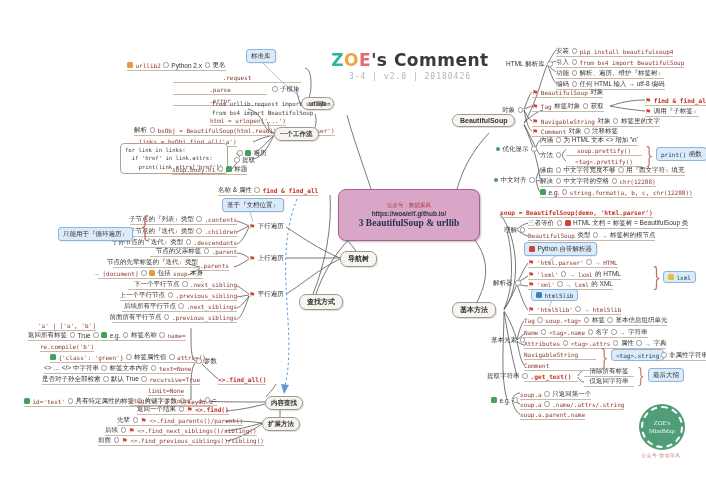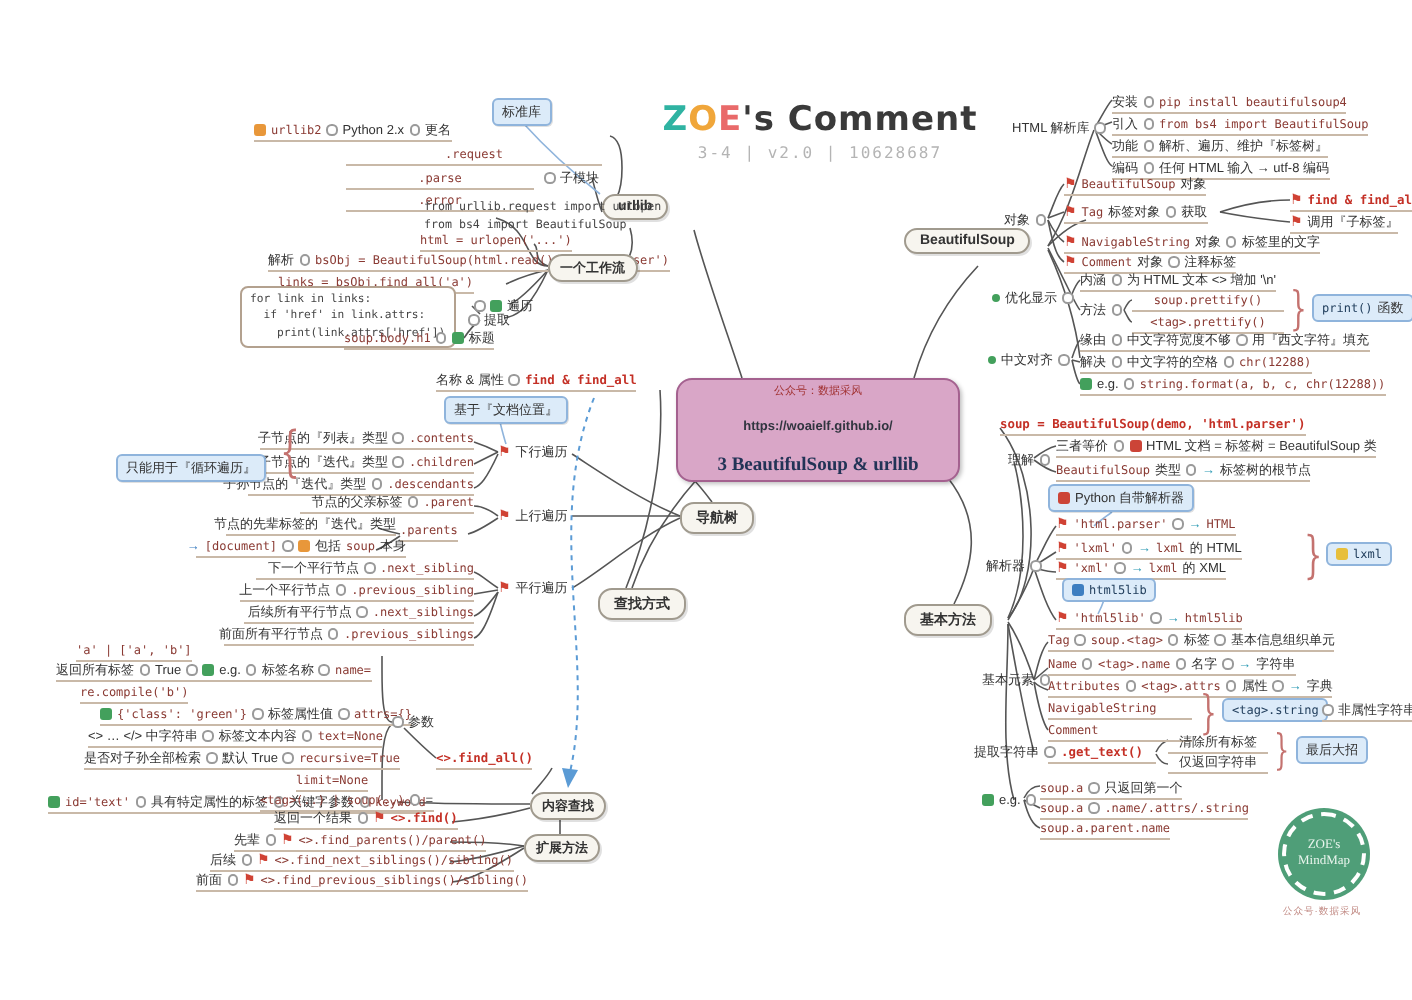--- a/index.html
+++ b/index.html
@@ -7,21 +7,21 @@
           font-family:"Liberation Sans",sans-serif;}
   svg.wires{position:absolute;left:0;top:0;pointer-events:none;}
   
   .title{position:absolute;left:325px;top:50px;width:170px;text-align:center;}
   .title .big{font-family:"DejaVu Sans",sans-serif;font-weight:bold;font-size:17px;color:#3a3a3a;letter-spacing:0.5px;}
   .tz{color:#2fb3a2;} .to{color:#f0a63a;} .te{color:#e96a6a;}
   .subtitle{font-size:8px;color:#b4b4b4;letter-spacing:1px;margin-top:2px;font-family:"DejaVu Sans Mono",monospace;}
   
   .center-node{position:absolute;left:338px;top:189px;width:140px;height:50px;background:#d9a6c7;
     border:1.6px solid #a4618f;border-radius:8px;display:flex;flex-direction:column;justify-content:center;
-    align-items:center;gap:11px;box-shadow:1px 1px 2px rgba(0,0,0,.25);}
+    align-items:center;gap:1px;box-shadow:1px 1px 2px rgba(0,0,0,.25);}
   .c1{font-size:5.5px;color:#a03030;}
   .c2{font-size:6.5px;color:#30343f;font-weight:bold;}
   .c3{font-size:9.5px;color:#223356;font-weight:bold;font-family:"Liberation Serif",serif;}
   
   .row{position:absolute;display:flex;align-items:center;gap:2.5px;white-space:nowrap;height:8px;padding-bottom:1px;}
   .ul{border-bottom:1px solid #c9b9a8;}
   .ar{justify-content:flex-end;} .ac{justify-content:center;}
   .t-zh{font-size:6.5px;color:#333;}
   .t-code{font-size:6px;color:#8a3a33;font-family:"DejaVu Sans Mono",monospace;}
   .t-red{font-size:6.2px;color:#c43026;font-family:"DejaVu Sans Mono",monospace;font-weight:bold;}
@@ -157,21 +157,21 @@
     <g stroke="#5b9bd5" stroke-width="1" fill="none" stroke-dasharray="2.5,2.5">
       <path d="M297,199 C272,262 298,330 285,386"></path>
     </g>
     <polygon points="281,384 289,385 284,394" fill="#5b9bd5"></polygon>
   </svg>
 
   <div class="title">
     <div class="big">
       <span class="tz">Z</span><span class="to">O</span><span class="te">E</span><span>'s Comment</span>
     </div>
-    <div class="subtitle">3-4 | v2.0 | 10628687</div>
+    <div class="subtitle">3-4 | v2.0 | 20180426</div>
   </div>
 
   <div class="center-node">
     <div class="c1">公众号：数据采风</div>
     <div class="c2">https://woaielf.github.io/</div>
     <div class="c3">3 BeautifulSoup &amp; urllib</div>
   </div>
 
   <div id="nodes">
       <div class="mnode" style="left: 301px; top: 97px;">urllib</div>

